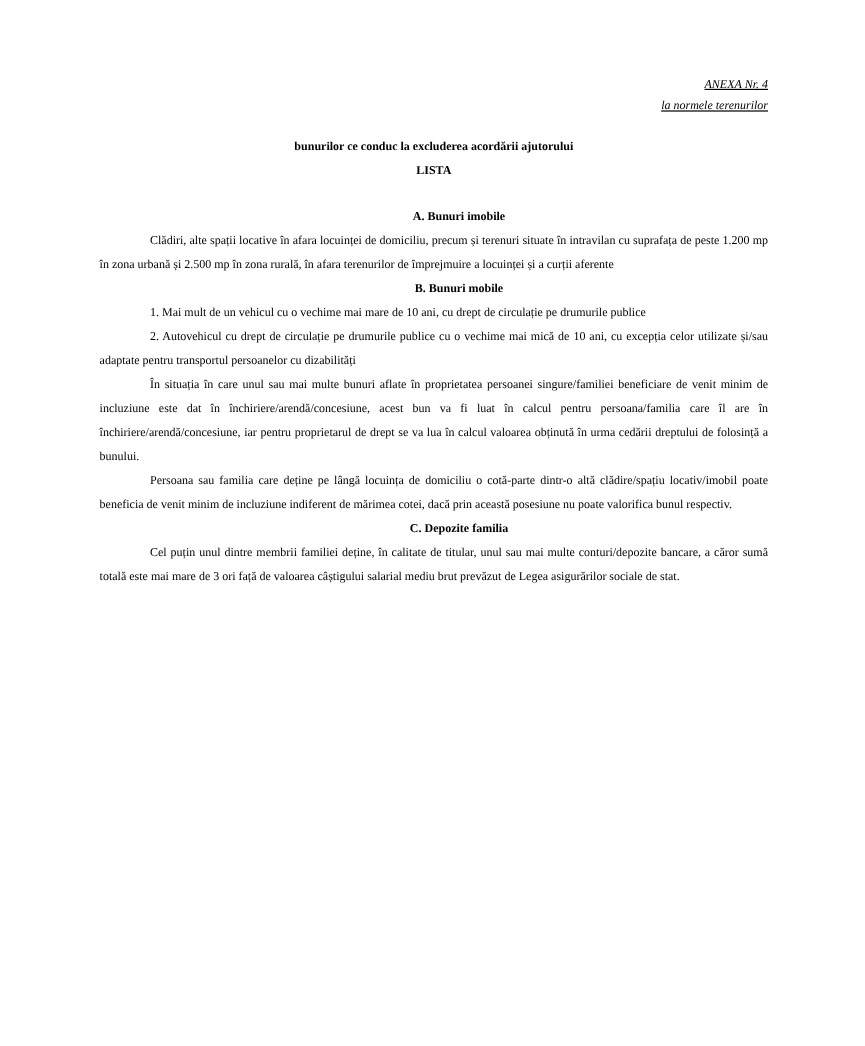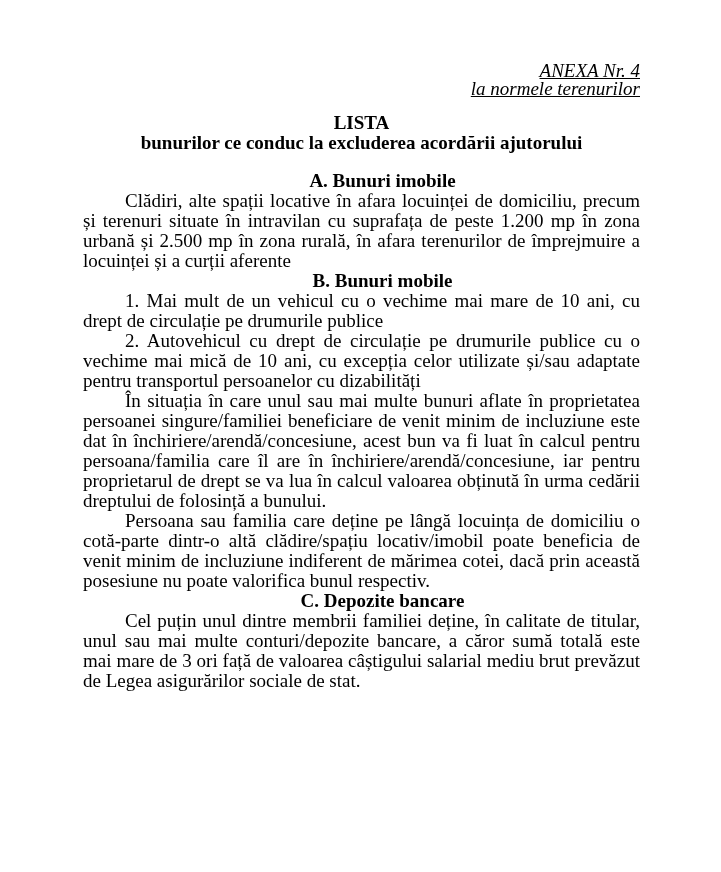--- a/index.html
+++ b/index.html
@@ -7,21 +7,21 @@
     padding: 0;
     background: #ffffff;
   }
   .page {
     position: relative;
     width: 721px;
     height: 872px;
     background: #ffffff;
     color: #000000;
     font-family: "Liberation Serif", "DejaVu Serif", serif;
-    font-size: 19px;
+    font-size: 10px;
     box-sizing: border-box;
     padding: 62px 81px 0 83px;
     overflow: hidden;
   }
   .annex-block {
     text-align: right;
     font-style: italic;
     line-height: 18px;
   }
   .annex-line {
@@ -57,29 +57,29 @@
 <body>
 
 <div class="page">
 
   <div class="annex-block">
     <div><span class="annex-line">ANEXA Nr. 4</span></div>
     <div><span class="annex-line">la normele terenurilor</span></div>
   </div>
 
   <div class="title-block">
+    <div>bunurilor ce conduc la excluderea acordării ajutorului</div>
     <div>LISTA</div>
-    <div>bunurilor ce conduc la excluderea acordării ajutorului</div>
   </div>
 
   <div class="body-block">
     <p class="heading">A. Bunuri imobile</p>
     <p class="normal">Clădiri, alte spații locative în afara locuinței de domiciliu, precum și terenuri situate în intravilan cu suprafața de peste 1.200 mp în zona urbană și 2.500 mp în zona rurală, în afara terenurilor de împrejmuire a locuinței și a curții aferente</p>
     <p class="heading">B. Bunuri mobile</p>
     <p class="normal">1. Mai mult de un vehicul cu o vechime mai mare de 10 ani, cu drept de circulație pe drumurile publice</p>
     <p class="normal">2. Autovehicul cu drept de circulație pe drumurile publice cu o vechime mai mică de 10 ani, cu excepția celor utilizate și/sau adaptate pentru transportul persoanelor cu dizabilități</p>
     <p class="normal">În situația în care unul sau mai multe bunuri aflate în proprietatea persoanei singure/familiei beneficiare de venit minim de incluziune este dat în închiriere/arendă/concesiune, acest bun va fi luat în calcul pentru persoana/familia care îl are în închiriere/arendă/concesiune, iar pentru proprietarul de drept se va lua în calcul valoarea obținută în urma cedării dreptului de folosință a bunului.</p>
     <p class="normal">Persoana sau familia care deține pe lângă locuința de domiciliu o cotă-parte dintr-o altă clădire/spațiu locativ/imobil poate beneficia de venit minim de incluziune indiferent de mărimea cotei, dacă prin această posesiune nu poate valorifica bunul respectiv.</p>
-    <p class="heading">C. Depozite bancare</p>
+    <p class="heading">C. Depozite familia</p>
     <p class="normal">Cel puțin unul dintre membrii familiei deține, în calitate de titular, unul sau mai multe conturi/depozite bancare, a căror sumă totală este mai mare de 3 ori față de valoarea câștigului salarial mediu brut prevăzut de Legea asigurărilor sociale de stat.</p>
   </div>
 
 </div>
 
 </body></html>

